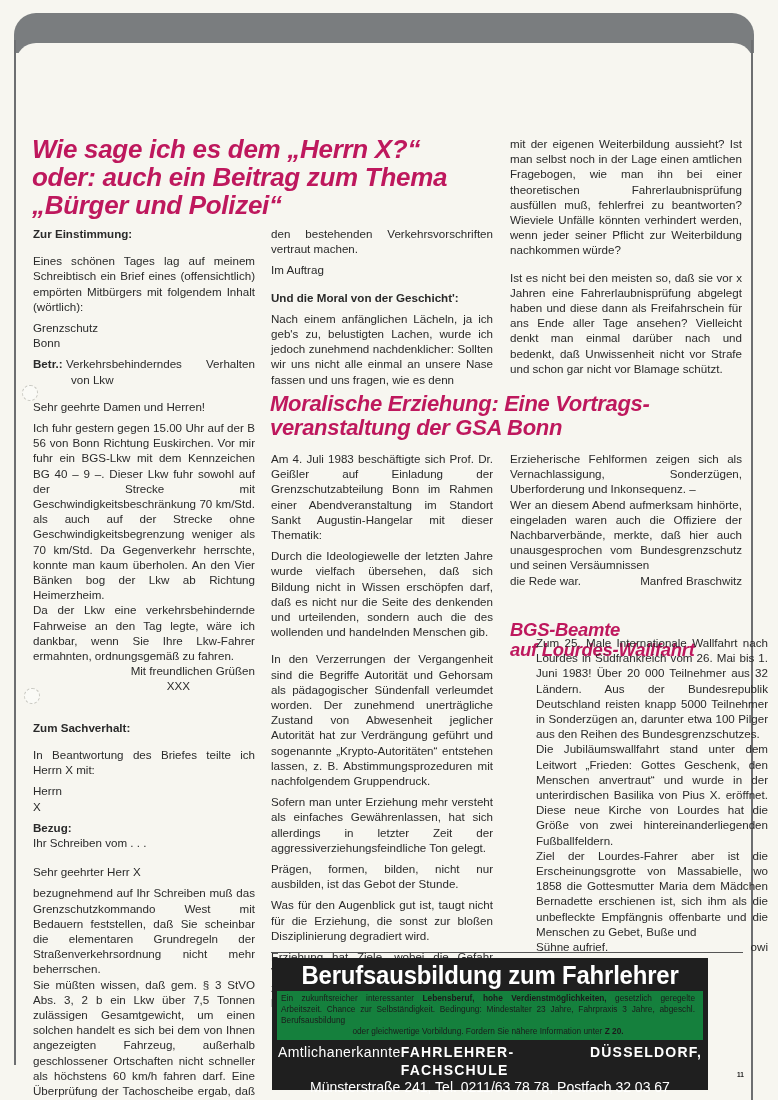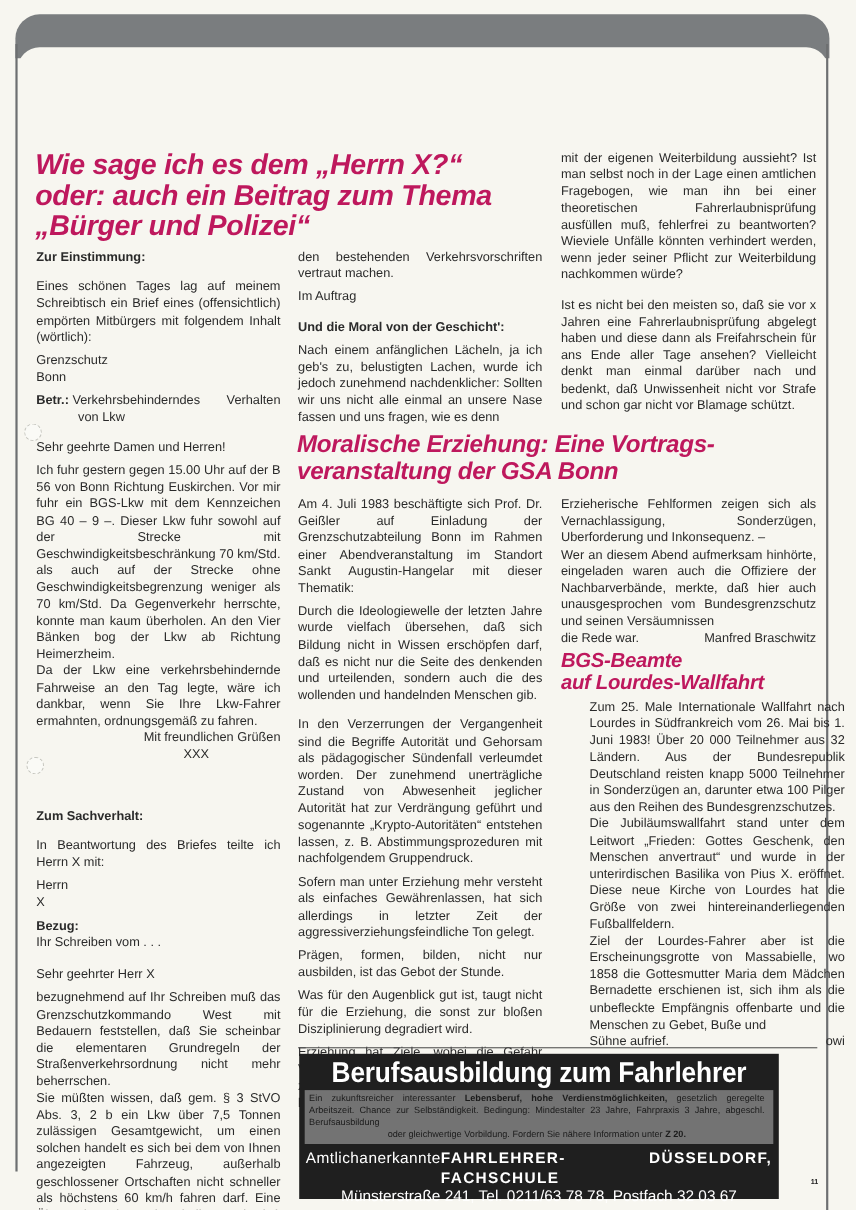--- a/index.html
+++ b/index.html
@@ -19,21 +19,21 @@
   }
   .frame-left { position:absolute; left:14px; top:40px; width:2px; height:1025px; background:#6d6f71; }
   .frame-right { position:absolute; left:751px; top:40px; width:2px; height:1060px; background:#6d6f71; }
 
   .headline {
     position:absolute; font-weight:bold; font-style:italic; color:#be185d;
     letter-spacing:-0.3px; line-height:1.08;
   }
   .h1 { left:32px; top:135px; font-size:26px; width:480px; }
   .h2 { left:270px; top:392px; font-size:22px; width:480px; }
-  .h3 { left:510px; top:590px; font-size:18.5px; width:240px; }
+  .h3 { left:510px; top:620px; font-size:18.5px; width:240px; }
 
   .col { position:absolute; font-size:11.6px; line-height:15.2px; text-align:justify; }
   .col p { margin:0 0 6px 0; }
   .col .gap { margin-bottom:12px; }
   .sub { font-weight:bold; }
   .c1 { left:33px; top:226px; width:222px; }
   .c2a { left:271px; top:226px; width:222px; }
   .c3a { left:510px; top:136px; width:232px; }
   .c2b { left:271px; top:451px; width:222px; }
   .c3b { left:510px; top:451px; width:232px; }
@@ -46,21 +46,21 @@
   .ad {
     position:absolute; left:272px; top:958px; width:436px; height:132px;
     background:#1f1f1f; color:#fff;
   }
   .ad-title {
     text-align:center; font-weight:bold; font-size:26px; letter-spacing:-0.2px;
     line-height:32px; margin-top:1px; font-family:"Liberation Sans", sans-serif;
     transform:scaleX(0.92);
   }
   .ad-box {
-    background:#737373; color:#1b1b1b; margin:0 5px; padding:2px 8px 3px 4px;
+    background:#15803d; color:#1b1b1b; margin:0 5px; padding:2px 8px 3px 4px;
     font-size:8.3px; line-height:11px; text-align:justify;
     font-family:"Liberation Sans Narrow","Liberation Sans", sans-serif;
   }
   .ad-box .center { text-align:center; display:block; }
   .ad-line1 {
     font-size:14px; line-height:18px; margin:3px 6px 0 6px; display:flex; justify-content:space-between;
     letter-spacing:0.4px;
   }
   .ad-line1 b { letter-spacing:1.2px; }
   .ad-line2 { font-size:14px; line-height:17px; text-align:center; }
@@ -98,21 +98,21 @@
     <span class="sign-row">
         <span><b>Betr.:</b> <span>Verkehrsbehinderndes</span></span>
         <span>Verhalten</span>
       </span>
     <span style="padding-left:38px;display:block;">von Lkw</span>
   </p>
   <p style="text-align:left;">Sehr geehrte Damen und Herren!</p>
   <p style="margin-bottom:0;">Ich fuhr gestern gegen 15.00 Uhr auf der B 56 von Bonn Richtung Euskirchen. Vor mir fuhr ein BGS-Lkw mit dem Kennzeichen BG 40 – 9 –. Dieser Lkw fuhr sowohl auf der Strecke mit Geschwindigkeitsbeschränkung 70 km/Std. als auch auf der Strecke ohne Geschwindigkeitsbegrenzung weniger als 70 km/Std. Da Gegenverkehr herrschte, konnte man kaum überholen. An den Vier Bänken bog der Lkw ab Richtung Heimerzheim.</p>
   <p style="margin-bottom:0;">Da der Lkw eine verkehrsbehindernde Fahrweise an den Tag legte, wäre ich dankbar, wenn Sie Ihre Lkw-Fahrer ermahnten, ordnungsgemäß zu fahren.</p>
   <p class="center-sig" style="margin-bottom:0;padding-right:0;">Mit freundlichen Grüßen</p>
-  <p class="center-sig" style="margin-bottom:40px;">XXX</p>
+  <p class="center-sig" style="margin-bottom:26px;">XXX</p>
   <p class="sub gap">Zum Sachverhalt:</p>
   <p>In Beantwortung des Briefes teilte ich Herrn X mit:</p>
   <p style="text-align:left;">
     <span>Herrn</span><br>
     <span>X</span>
   </p>
   <p style="text-align:left;margin-bottom:14px;">
     <b>Bezug:</b><br>
     <span>Ihr Schreiben vom . . .</span>
   </p>

